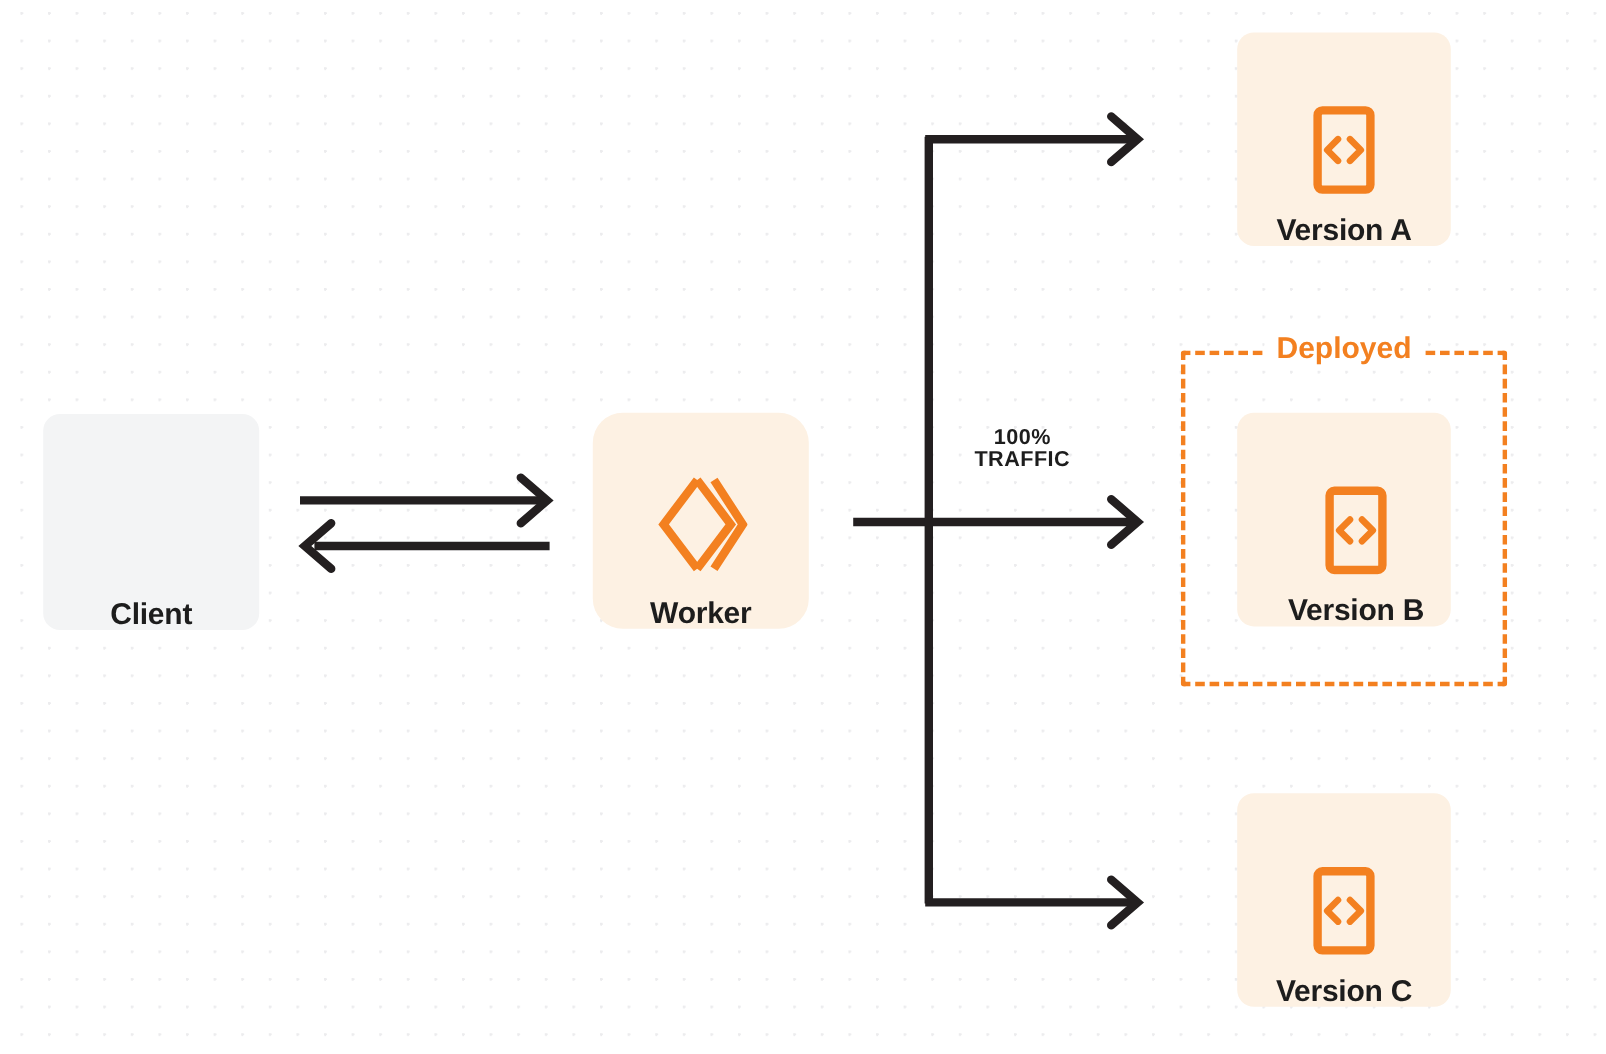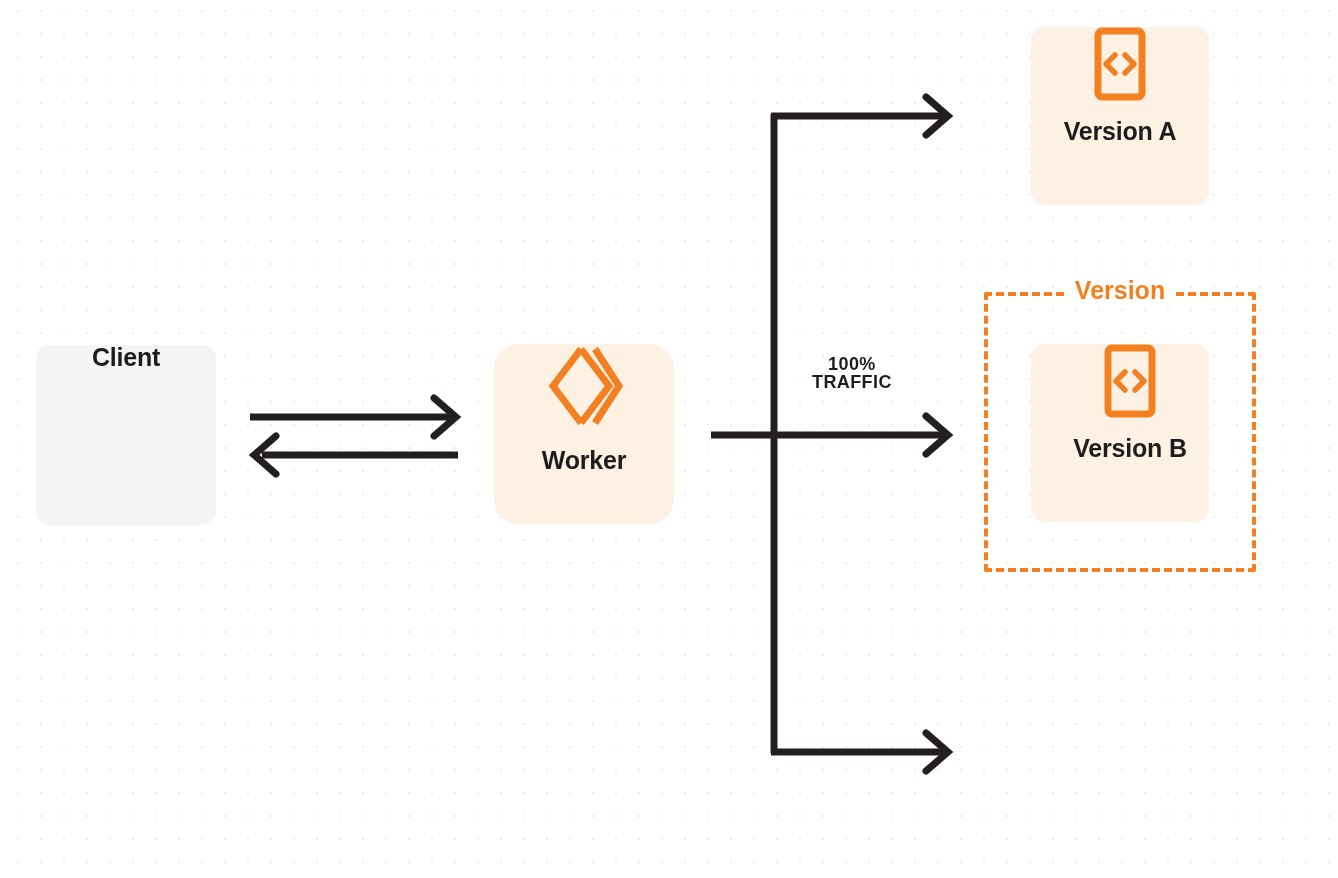--- a/index.html
+++ b/index.html
@@ -35,21 +35,21 @@
   }
 
   
   .node {
     position: absolute;
     box-sizing: border-box;
     border-radius: 14px;
     display: flex;
     flex-direction: column;
     align-items: center;
-    justify-content: flex-start;
+    justify-content: flex-end;
   }
   .node-client {
     background: #f3f4f5;
   }
   .node-worker, .node-version {
     background: #fdf1e3;
   }
 
   .node-label {
     font-size: 25px;
@@ -163,30 +163,42 @@
         <g fill="none" stroke="#f38020" stroke-width="5.5" stroke-linecap="round" stroke-linejoin="round">
           <polyline points="21,28 12,37 21,46"></polyline>
           <polyline points="31,28 40,37 31,46"></polyline>
         </g>
       </svg>
     </div>
     <div class="node-label">Version A</div>
   </div>
 
   <div class="deployed-group" style="left:984px; top:292px; width:272px; height:280px;">
-    <div class="deployed-label">Version</div>
+    <div class="deployed-label">Deployed</div>
   </div>
 
   <div class="node node-version" style="left:1031px; top:344px; width:178px; height:178px;padding-left:20px;">
     <div class="icon-wrap" style="margin-bottom:18px;">
       <svg width="52" height="74" viewBox="0 0 52 74" xmlns="http://www.w3.org/2000/svg">
         <rect x="4" y="4" width="44" height="66" rx="4" ry="4" fill="none" stroke="#f38020" stroke-width="7"></rect>
         <g fill="none" stroke="#f38020" stroke-width="5.5" stroke-linecap="round" stroke-linejoin="round">
           <polyline points="21,28 12,37 21,46"></polyline>
           <polyline points="31,28 40,37 31,46"></polyline>
         </g>
       </svg>
     </div>
     <div class="node-label">Version B</div>
   </div>
 
+  <div class="node node-version" style="left:1031px; top:661px; width:178px; height:178px;">
+    <div class="icon-wrap" style="margin-bottom:18px;">
+      <svg width="52" height="74" viewBox="0 0 52 74" xmlns="http://www.w3.org/2000/svg">
+        <rect x="4" y="4" width="44" height="66" rx="4" ry="4" fill="none" stroke="#f38020" stroke-width="7"></rect>
+        <g fill="none" stroke="#f38020" stroke-width="5.5" stroke-linecap="round" stroke-linejoin="round">
+          <polyline points="21,28 12,37 21,46"></polyline>
+          <polyline points="31,28 40,37 31,46"></polyline>
+        </g>
+      </svg>
+    </div>
+    <div class="node-label">Version C</div>
+  </div>
 
 </div>
 
 </body></html>

